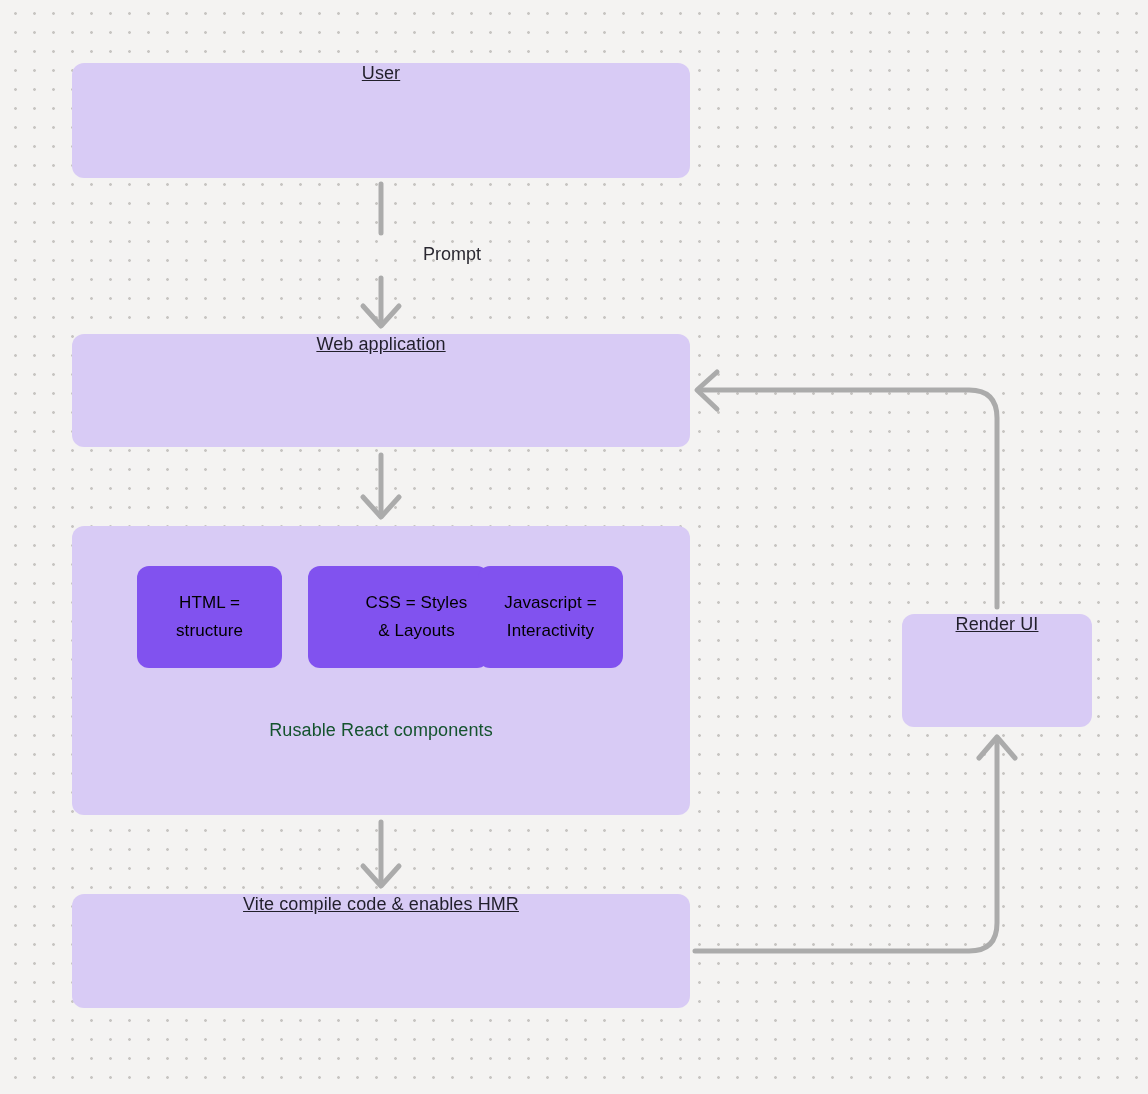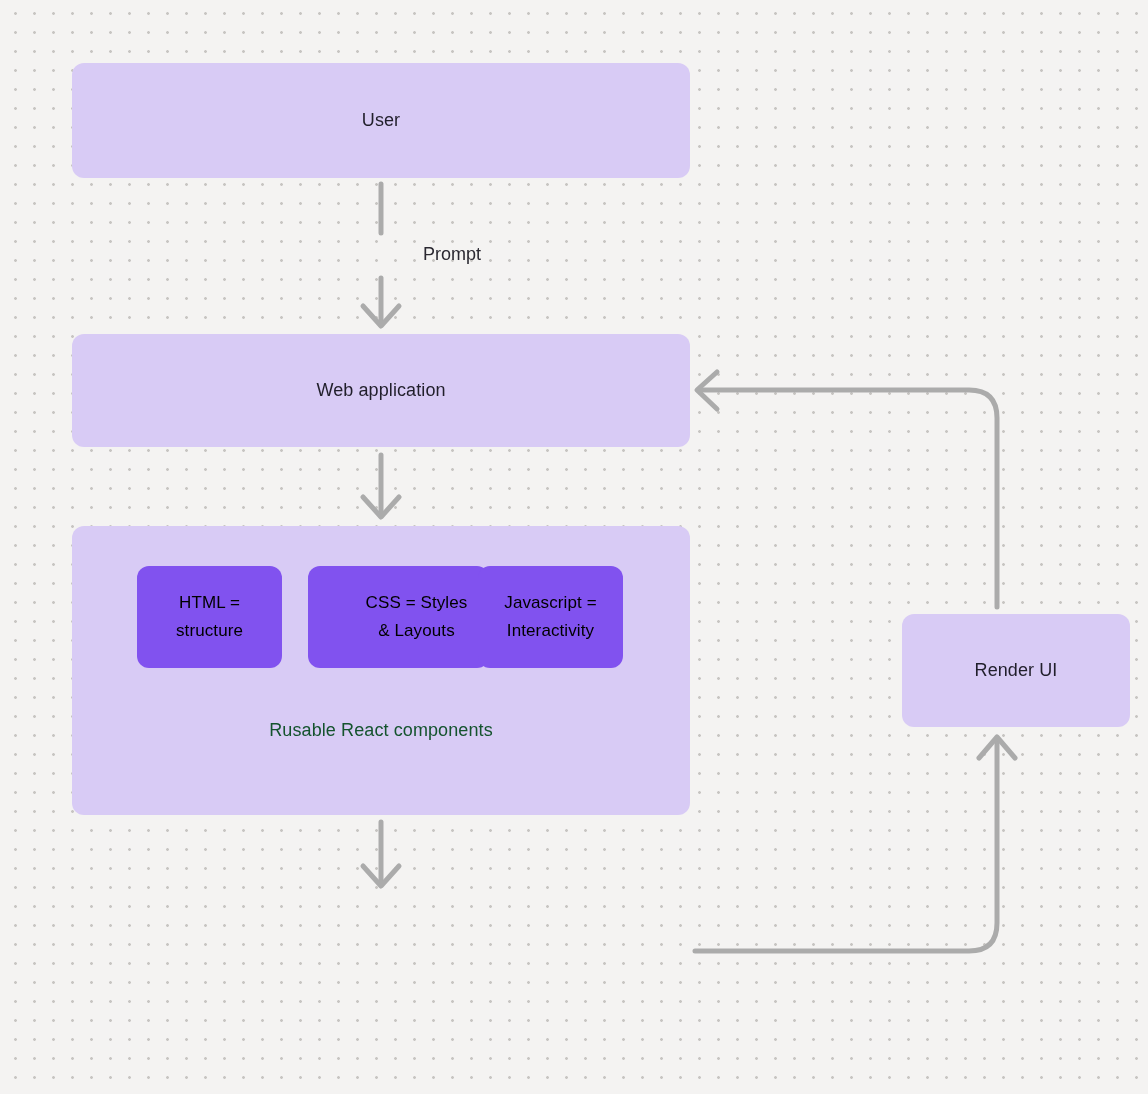--- a/index.html
+++ b/index.html
@@ -19,32 +19,33 @@
     background-color: #f4f3f2;
     background-image: radial-gradient(circle, #c7c5c2 1.3px, transparent 1.5px);
     background-size: 19px 19px;
     background-position: 6px 4px;
   }
   .node {
     position: absolute;
     background: #d8cbf5;
     border-radius: 12px;
     display: flex;
-    align-items: center;
+    align-items: flex-start;
     justify-content: center;
     color: #211f2b;
     font-size: 18px;
     font-weight: 500;
     letter-spacing: 0.1px;
+    text-decoration: underline;
   }
   #node-user        { left: 72px;  top: 63px;  width: 618px; height: 115px; }
   #node-webapp      { left: 72px;  top: 334px; width: 618px; height: 113px; }
   #node-components  { left: 72px;  top: 526px; width: 618px; height: 289px; display: block; }
   #node-vite        { left: 72px;  top: 894px; width: 618px; height: 114px; }
-  #node-render      { left: 902px; top: 614px; width: 228px; height: 113px; }
+  #node-render      { left: 902px; top: 614px; width: 190px; height: 113px; }
 
   .chip {
     position: absolute;
     top: 40px;
     width: 145px;
     height: 102px;
     background: #8152ef;
     border-radius: 12px;
     color: #000000;
     font-size: 17px;
@@ -143,18 +144,21 @@
       <div>CSS = Styles</div>
       <div>&amp; Layouts</div>
     </div>
     <div class="chip" id="chip-js">
       <div>Javascript =</div>
       <div>Interactivity</div>
     </div>
     <div class="container-caption">Rusable React components</div>
   </div>
 
+  <div class="node" id="node-vite">
+    <span>Vite compile code &amp; enables HMR</span>
+  </div>
 
   <div class="node" id="node-render">
     <span>Render UI</span>
   </div>
 
 </div>
 
 </body></html>

